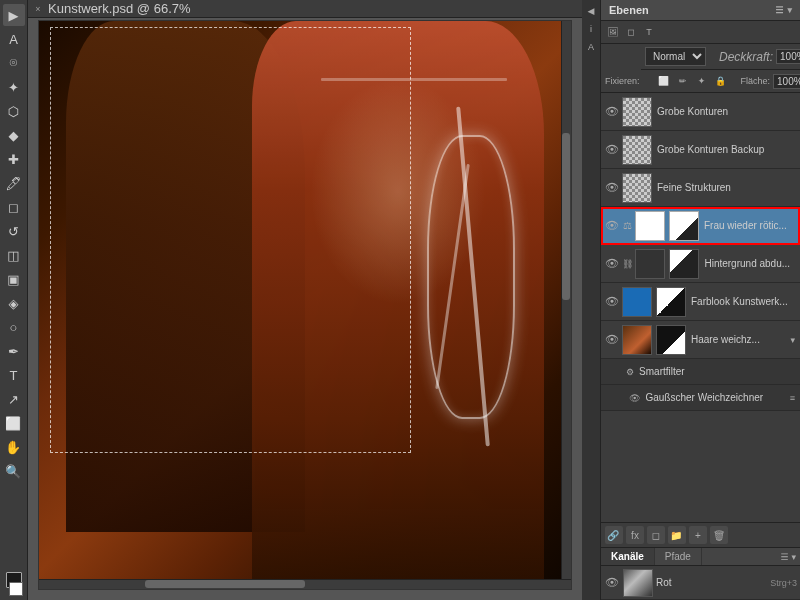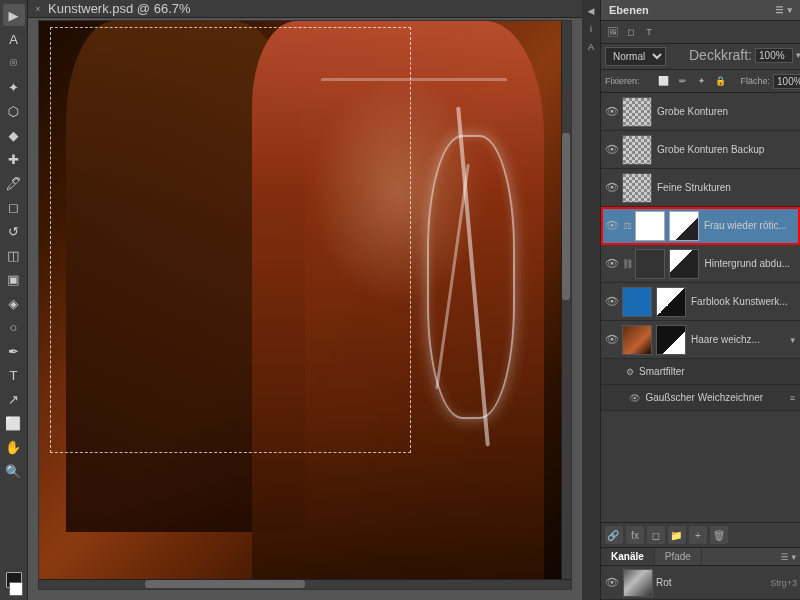--- a/index.html
+++ b/index.html
@@ -194,42 +194,44 @@
       align-items: center;
       justify-content: center;
       color: #aaa;
       font-size: 9px;
       cursor: pointer;
     }
 
     .blend-row {
       padding: 3px 4px;
       display: flex;
-      align-items: flex-start;
-      gap: 19px;
+      align-items: center;
+      gap: 9px;
       border-bottom: 1px solid #222;
+      margin-left: 40px;
     }
     .blend-select {
       flex: 1;
       background: #2a2a2a;
       border: 1px solid #555;
       color: #ccc;
       padding: 2px 3px;
       font-size: 10px;
     }
     .opacity-row {
       display: flex;
       align-items: center;
       gap: 3px;
       padding: 0 4px;
     }
     .opacity-label {
-      font-size: 14px;
+      font-size: 12px;
       color: #aaa;
       white-space: nowrap;
+      font-style: italic;
     }
     .opacity-input {
       width: 38px;
       background: #2a2a2a;
       border: 1px solid #555;
       color: #ccc;
       padding: 1px 3px;
       font-size: 10px;
     }
 

